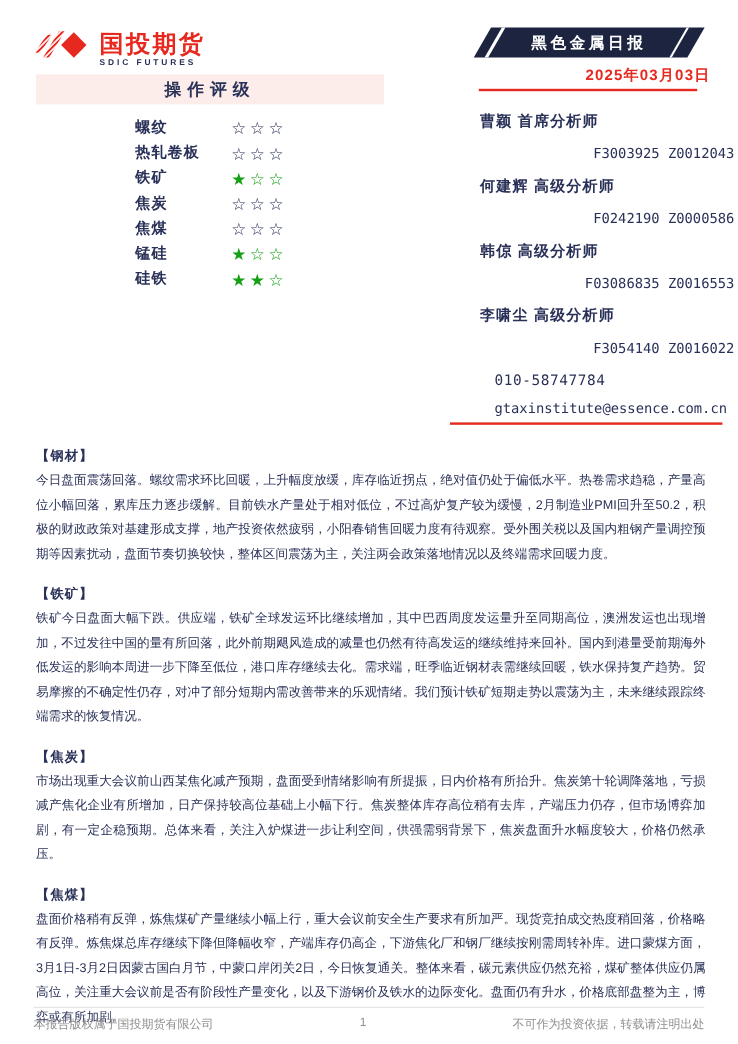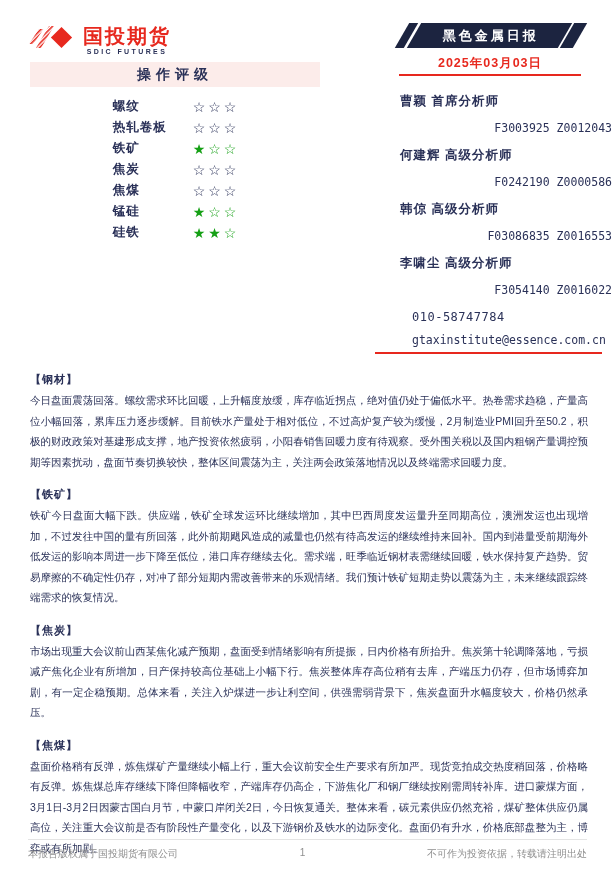--- a/index.html
+++ b/index.html
@@ -10,34 +10,34 @@
     --green:#15a015;
     --footer-gray:#8f8f8f;
   }
   html,body{margin:0;padding:0;background:#f2f2f2;}
   .page{
     position:relative;width:615px;height:870px;background:#ffffff;
     margin:0 auto;font-family:"Liberation Sans",sans-serif;overflow:hidden;
   }
   
   .logo{position:absolute;left:28px;top:20px;display:flex;align-items:center;gap:7px;}
-  .logo-text{display:flex;flex-direction:column;align-items:center;}
+  .logo-text{display:flex;flex-direction:column;}
   .logo-cn{font-size:20px;font-weight:bold;color:var(--red);letter-spacing:2px;line-height:22px;}
   .logo-en{font-size:7px;color:var(--navy);font-weight:bold;letter-spacing:2.4px;margin-top:1px;}
   
   .banner{
     position:absolute;left:402px;top:23px;width:178px;height:25px;
     background:var(--banner-navy);transform:skewX(-30deg);
     display:flex;align-items:center;justify-content:center;
   }
   .banner::before{content:"";position:absolute;left:9px;top:0;bottom:0;width:2.5px;background:#fff;}
   .banner::after{content:"";position:absolute;right:13px;top:0;bottom:0;width:2.5px;background:#fff;}
   .banner-text{transform:skewX(30deg);color:#fff;font-weight:bold;font-size:13px;letter-spacing:3px;white-space:nowrap;}
   .date{
-    position:absolute;left:400px;top:55px;width:180px;text-align:center;
+    position:absolute;left:412px;top:55px;width:180px;text-align:right;
     color:var(--red);font-weight:bold;font-size:12.5px;letter-spacing:1px;
   }
   .date-underline{position:absolute;left:399px;top:74px;width:182px;border-top:2px solid var(--red);}
   
   .ratings-header{
     position:absolute;left:30px;top:62px;width:290px;height:25px;line-height:25px;
     text-align:center;background:var(--pink);color:var(--navy);
     font-weight:bold;font-size:14px;letter-spacing:5px;
   }
   .ratings-list{position:absolute;left:32px;top:96px;width:288px;}

